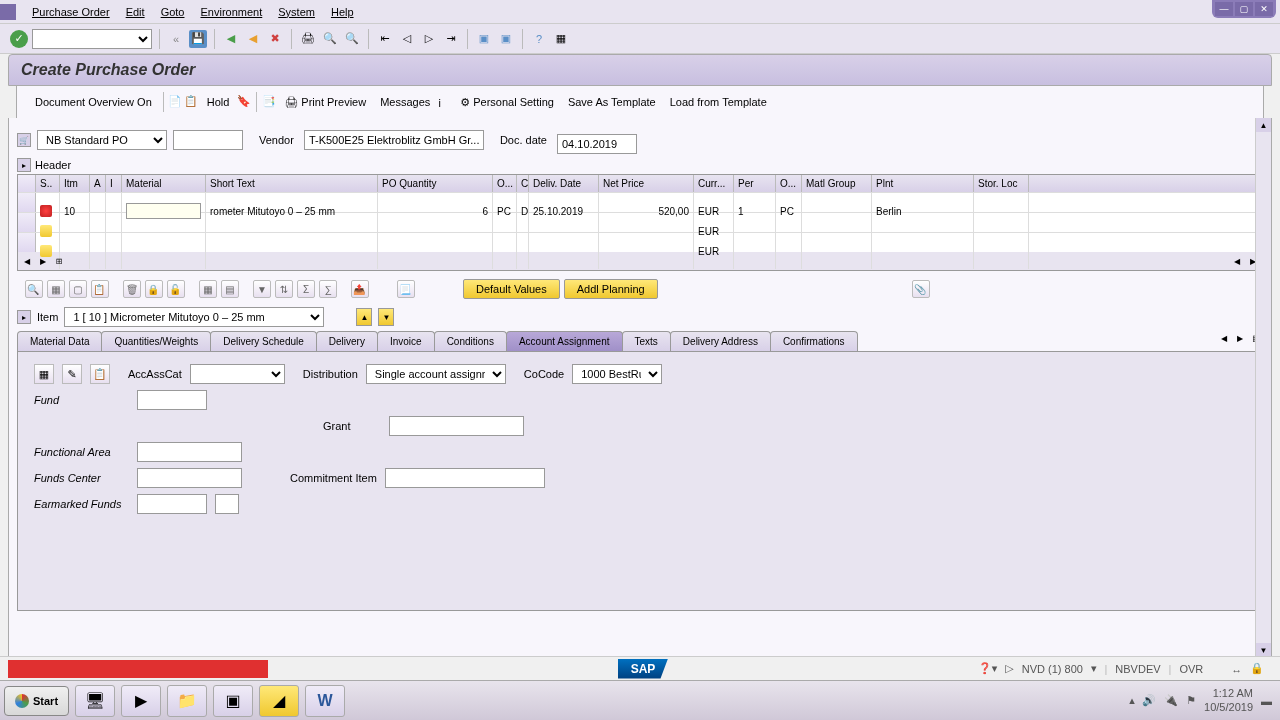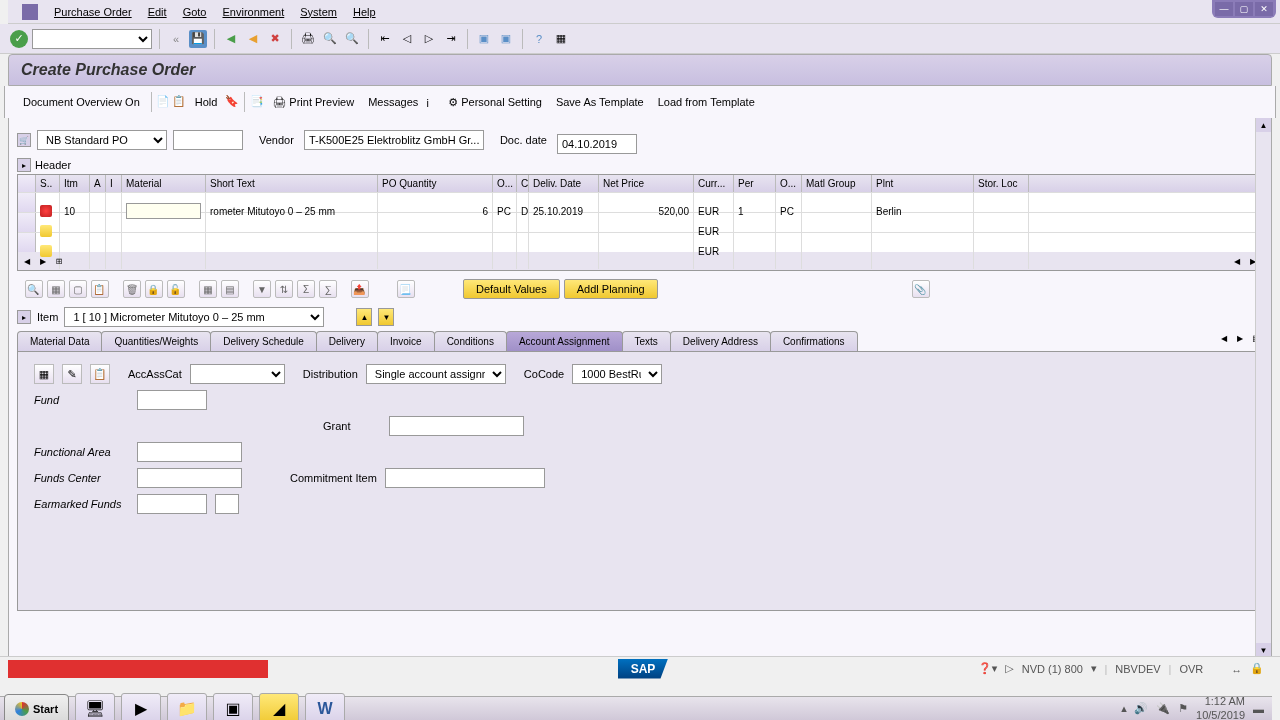--- a/index.html
+++ b/index.html
@@ -1,18 +1,18 @@
 <!DOCTYPE html>
 <html><head>
 <meta charset="utf-8">
 <style>
 * { box-sizing: border-box; margin: 0; padding: 0; font-family: Arial, sans-serif; font-size: 11px; }
 body { background: #f0f0f0; width: 1280px; height: 720px; overflow: hidden; position: relative; }
 
-.menubar { background: #e8e4f0; height: 24px; display: flex; align-items: center; padding-left: 14px; border-bottom: 1px solid #ccc; margin-left: 8px; }
+.menubar { background: #e8e4f0; height: 24px; display: flex; align-items: center; padding-left: 0; border-bottom: 1px solid #ccc; }
 .menubar-icon { width: 16px; height: 16px; margin-right: 8px; background: #7a6ba8; }
 .menubar-item { padding: 4px 8px; text-decoration: underline; cursor: pointer; }
 .window-controls { position: absolute; right: 4px; top: 0; display: flex; background: #8b7cb8; border-radius: 0 0 6px 6px; padding: 2px; }
 .window-btn { width: 18px; height: 14px; margin: 0 1px; background: #7a6ba8; display: flex; align-items: center; justify-content: center; color: #fff; font-size: 9px; }
 
 .toolbar { background: #e8e4f0; height: 30px; display: flex; align-items: center; padding-left: 10px; gap: 4px; border-bottom: 1px solid #ccc; }
 .tb-check { width: 18px; height: 18px; border-radius: 50%; background: #4a9e4a; display: flex; align-items: center; justify-content: center; color: #fff; }
 .tb-combo { width: 120px; height: 20px; border: 1px solid #999; background: #fff; }
 .tb-sep { width: 1px; height: 20px; background: #bbb; margin: 0 3px; }
 .tb-icon { width: 18px; height: 18px; display: flex; align-items: center; justify-content: center; border-radius: 2px; }
@@ -20,21 +20,21 @@
 .tb-back { color: #888; }
 .tb-green { color: #4a9e4a; }
 .tb-orange { color: #e8a030; }
 .tb-red { color: #d04040; }
 .tb-blue { color: #5a8fc7; }
 .tb-find { color: #f0b030; }
 
 .title-area { background: linear-gradient(#d8d0e8, #c8bfe0); margin: 0 8px; padding: 6px 12px; border: 1px solid #aaa; border-radius: 4px 4px 0 0; }
 .title-text { font-size: 16px; font-weight: bold; font-style: italic; color: #333; }
 
-.app-toolbar { background: #f8f6fc; margin: 0 4px; padding: 6px 12px; border-left: 1px solid #aaa; border-right: 1px solid #aaa; display: flex; align-items: center; gap: 2px; }
+.app-toolbar { background: #f8f6fc; margin: 0 16px; padding: 6px 12px; border-left: 1px solid #aaa; border-right: 1px solid #aaa; display: flex; align-items: center; gap: 2px; }
 .app-btn { padding: 3px 6px; display: flex; align-items: center; gap: 3px; }
 .app-icon { width: 14px; height: 14px; }
 
 .content { background: #f8f6fc; margin: 0 8px; padding: 8px; border: 1px solid #aaa; border-top: none; height: 540px; position: relative; }
 
 .doc-type-row { display: flex; align-items: center; gap: 6px; margin-bottom: 4px; }
 .doc-combo { height: 20px; border: 1px solid #999; background: #fff; padding: 2px 4px; }
 .doc-input { height: 20px; border: 1px solid #999; background: #fff; padding: 2px 4px; }
 .label { margin-right: 4px; }
 
@@ -75,21 +75,21 @@
 .form-input { height: 20px; border: 1px solid #999; background: #fff; padding: 2px 4px; }
 .form-combo { height: 20px; border: 1px solid #999; background: #fff; padding: 2px 4px; }
 .form-icon-btn { width: 20px; height: 20px; border: 1px solid #bbb; background: linear-gradient(#fff, #e8e0f0); display: flex; align-items: center; justify-content: center; }
 
 .status-bar { position: absolute; bottom: 40px; left: 0; right: 0; height: 24px; background: #f0f0f0; display: flex; align-items: center; border-top: 1px solid #ccc; }
 .status-red { width: 260px; height: 18px; background: #e03030; margin-left: 8px; }
 .status-sap { margin-left: 350px; width: 50px; height: 20px; background: linear-gradient(#0070c0, #004080); color: #fff; font-weight: bold; display: flex; align-items: center; justify-content: center; font-size: 12px; clip-path: polygon(0 0, 100% 0, 85% 100%, 0 100%); }
 .status-right { margin-left: auto; display: flex; align-items: center; gap: 8px; padding-right: 16px; color: #555; }
 .status-sep { color: #bbb; }
 
-.taskbar { position: absolute; bottom: 0; left: 0; right: 8px; height: 24px; background: linear-gradient(#e8e4ec, #d0c8d8); display: flex; align-items: center; border-top: 1px solid #aaa; }
+.taskbar { position: absolute; bottom: 0; left: 0; right: 0; height: 40px; background: linear-gradient(#e8e4ec, #d0c8d8); display: flex; align-items: center; border-top: 1px solid #aaa; }
 .start-btn { height: 30px; padding: 0 10px; margin-left: 4px; border: 1px solid #888; border-radius: 4px; background: linear-gradient(#f0f0f0, #d8d8d8); display: flex; align-items: center; gap: 4px; font-weight: bold; }
 .start-orb { width: 14px; height: 14px; border-radius: 50%; background: conic-gradient(#e03030, #4a9e4a, #3080e0, #f0c020); }
 .task-icon { width: 40px; height: 32px; margin-left: 6px; border: 1px solid #aaa; border-radius: 3px; background: linear-gradient(#f0ecf8, #d8d0e8); display: flex; align-items: center; justify-content: center; font-size: 16px; }
 .task-icon.active { background: linear-gradient(#ffe878, #f0c830); }
 .tray { margin-left: auto; display: flex; align-items: center; gap: 8px; padding-right: 8px; font-size: 10px; color: #555; }
 .tray-time { text-align: right; line-height: 1.2; }
 
 .scroll-v { position: absolute; right: 0; top: 0; bottom: 0; width: 16px; background: #e8e4f0; border-left: 1px solid #ccc; display: flex; flex-direction: column; }
 .scroll-btn { height: 14px; display: flex; align-items: center; justify-content: center; font-size: 8px; background: #d8d0e8; }
 .scroll-track { flex: 1; }

